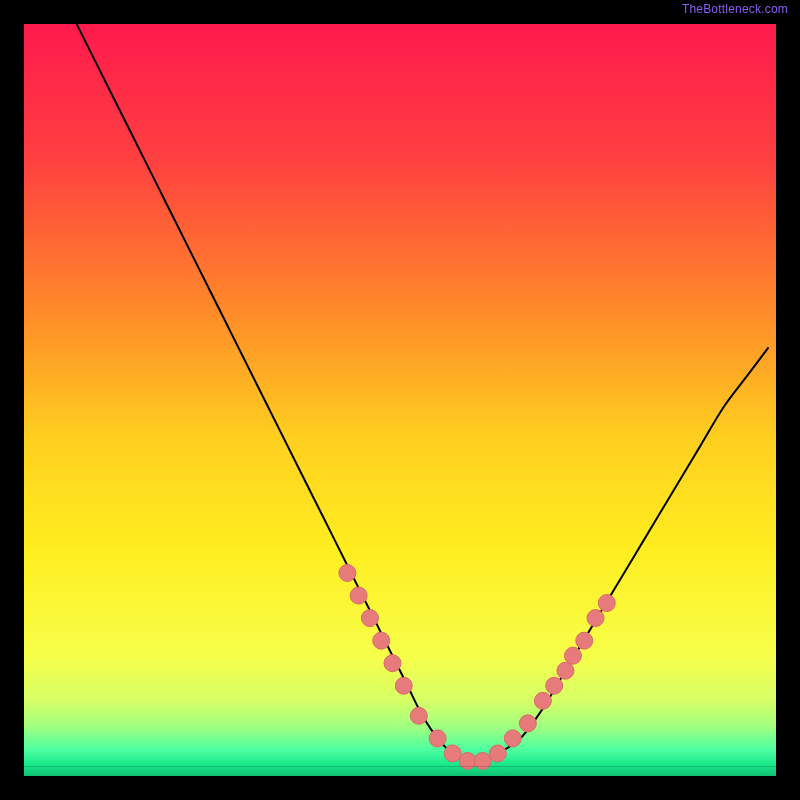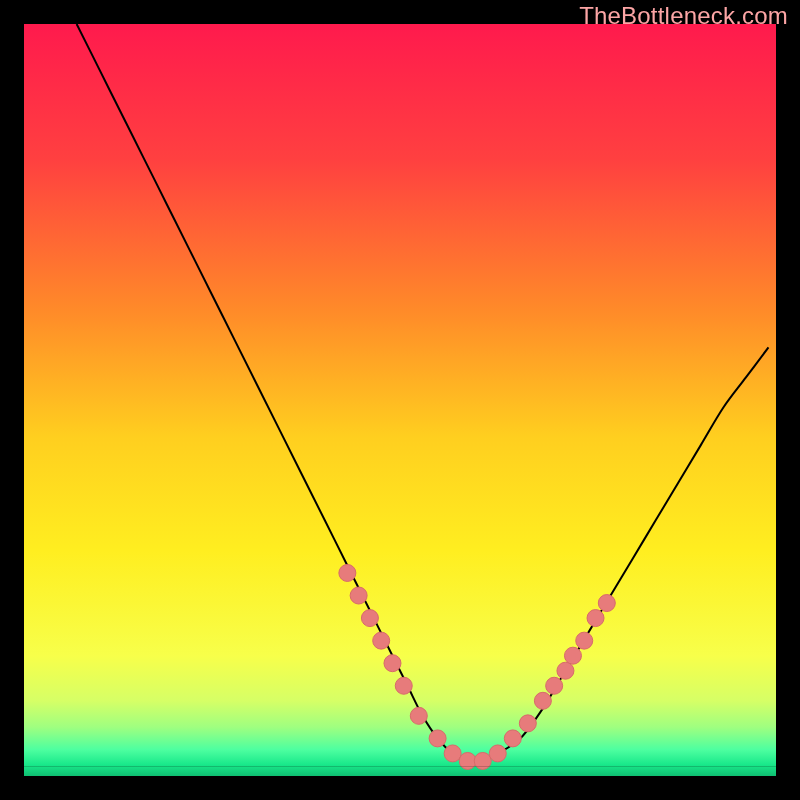--- a/index.html
+++ b/index.html
@@ -21,22 +21,22 @@
     left: 24px;
     top: 24px;
     width: 752px;
     height: 752px;
     overflow: hidden;
   }
   .attribution {
     position: absolute;
     top: 2px;
     right: 12px;
-    color: #fca5a5;
-    font-size: 24px;
+    color: #8b5cf6;
+    font-size: 12px;
     font-weight: 500;
     letter-spacing: 0.2px;
     margin-left: 16px;
   }
   svg {
     display: block;
   }
 </style>
 </head>
 <body>

